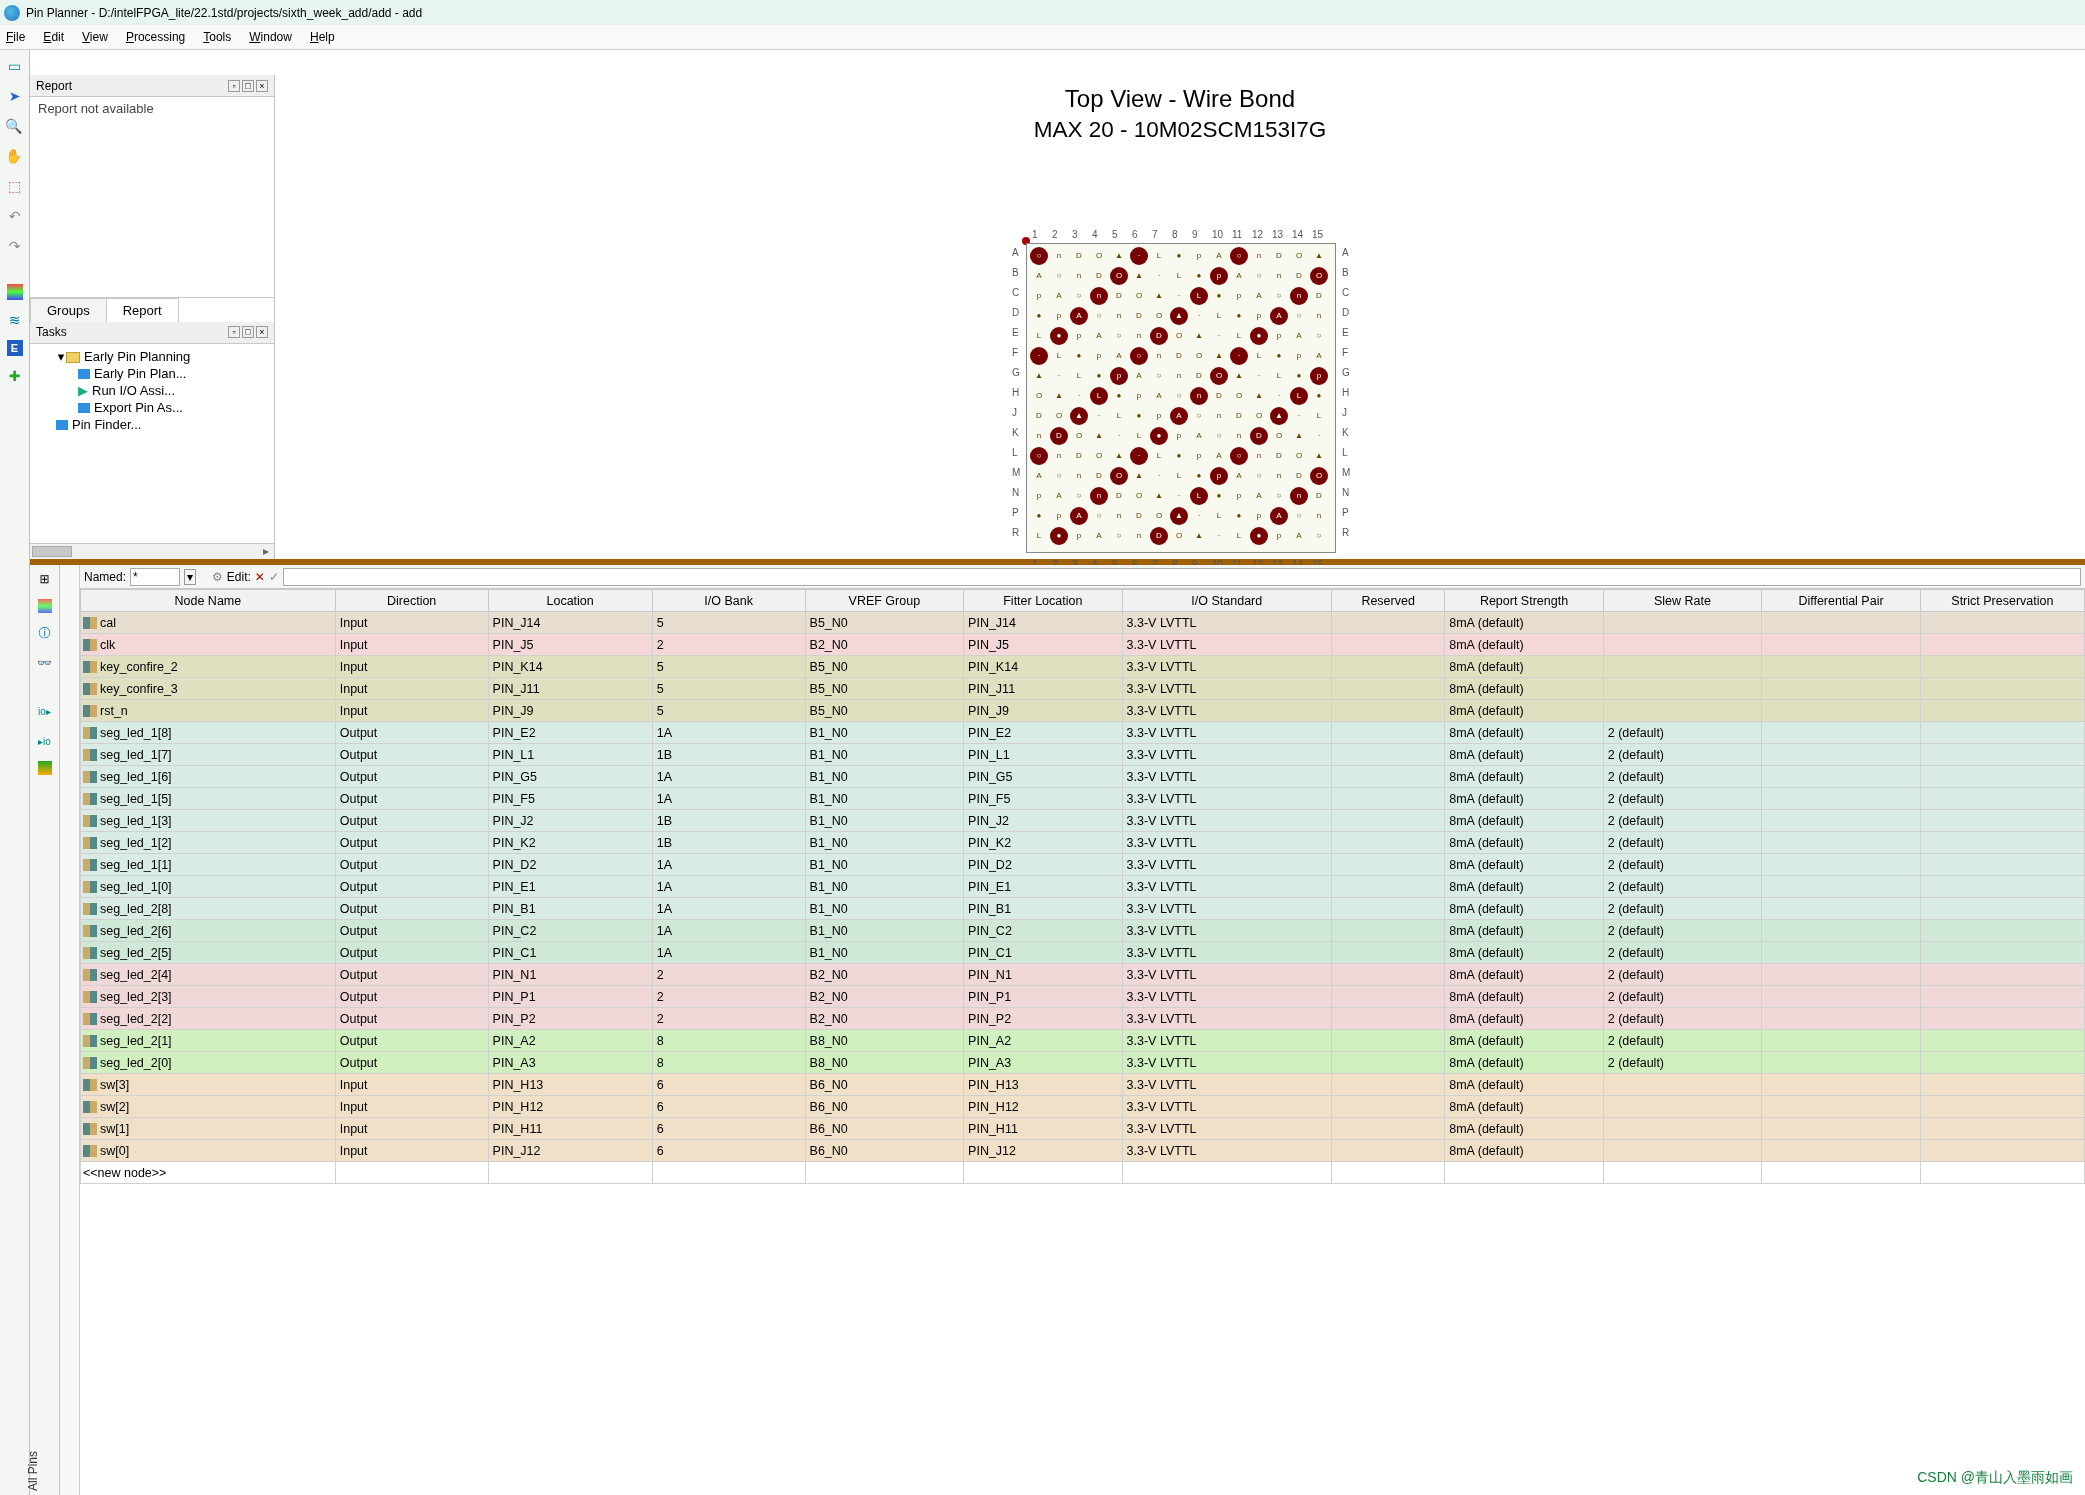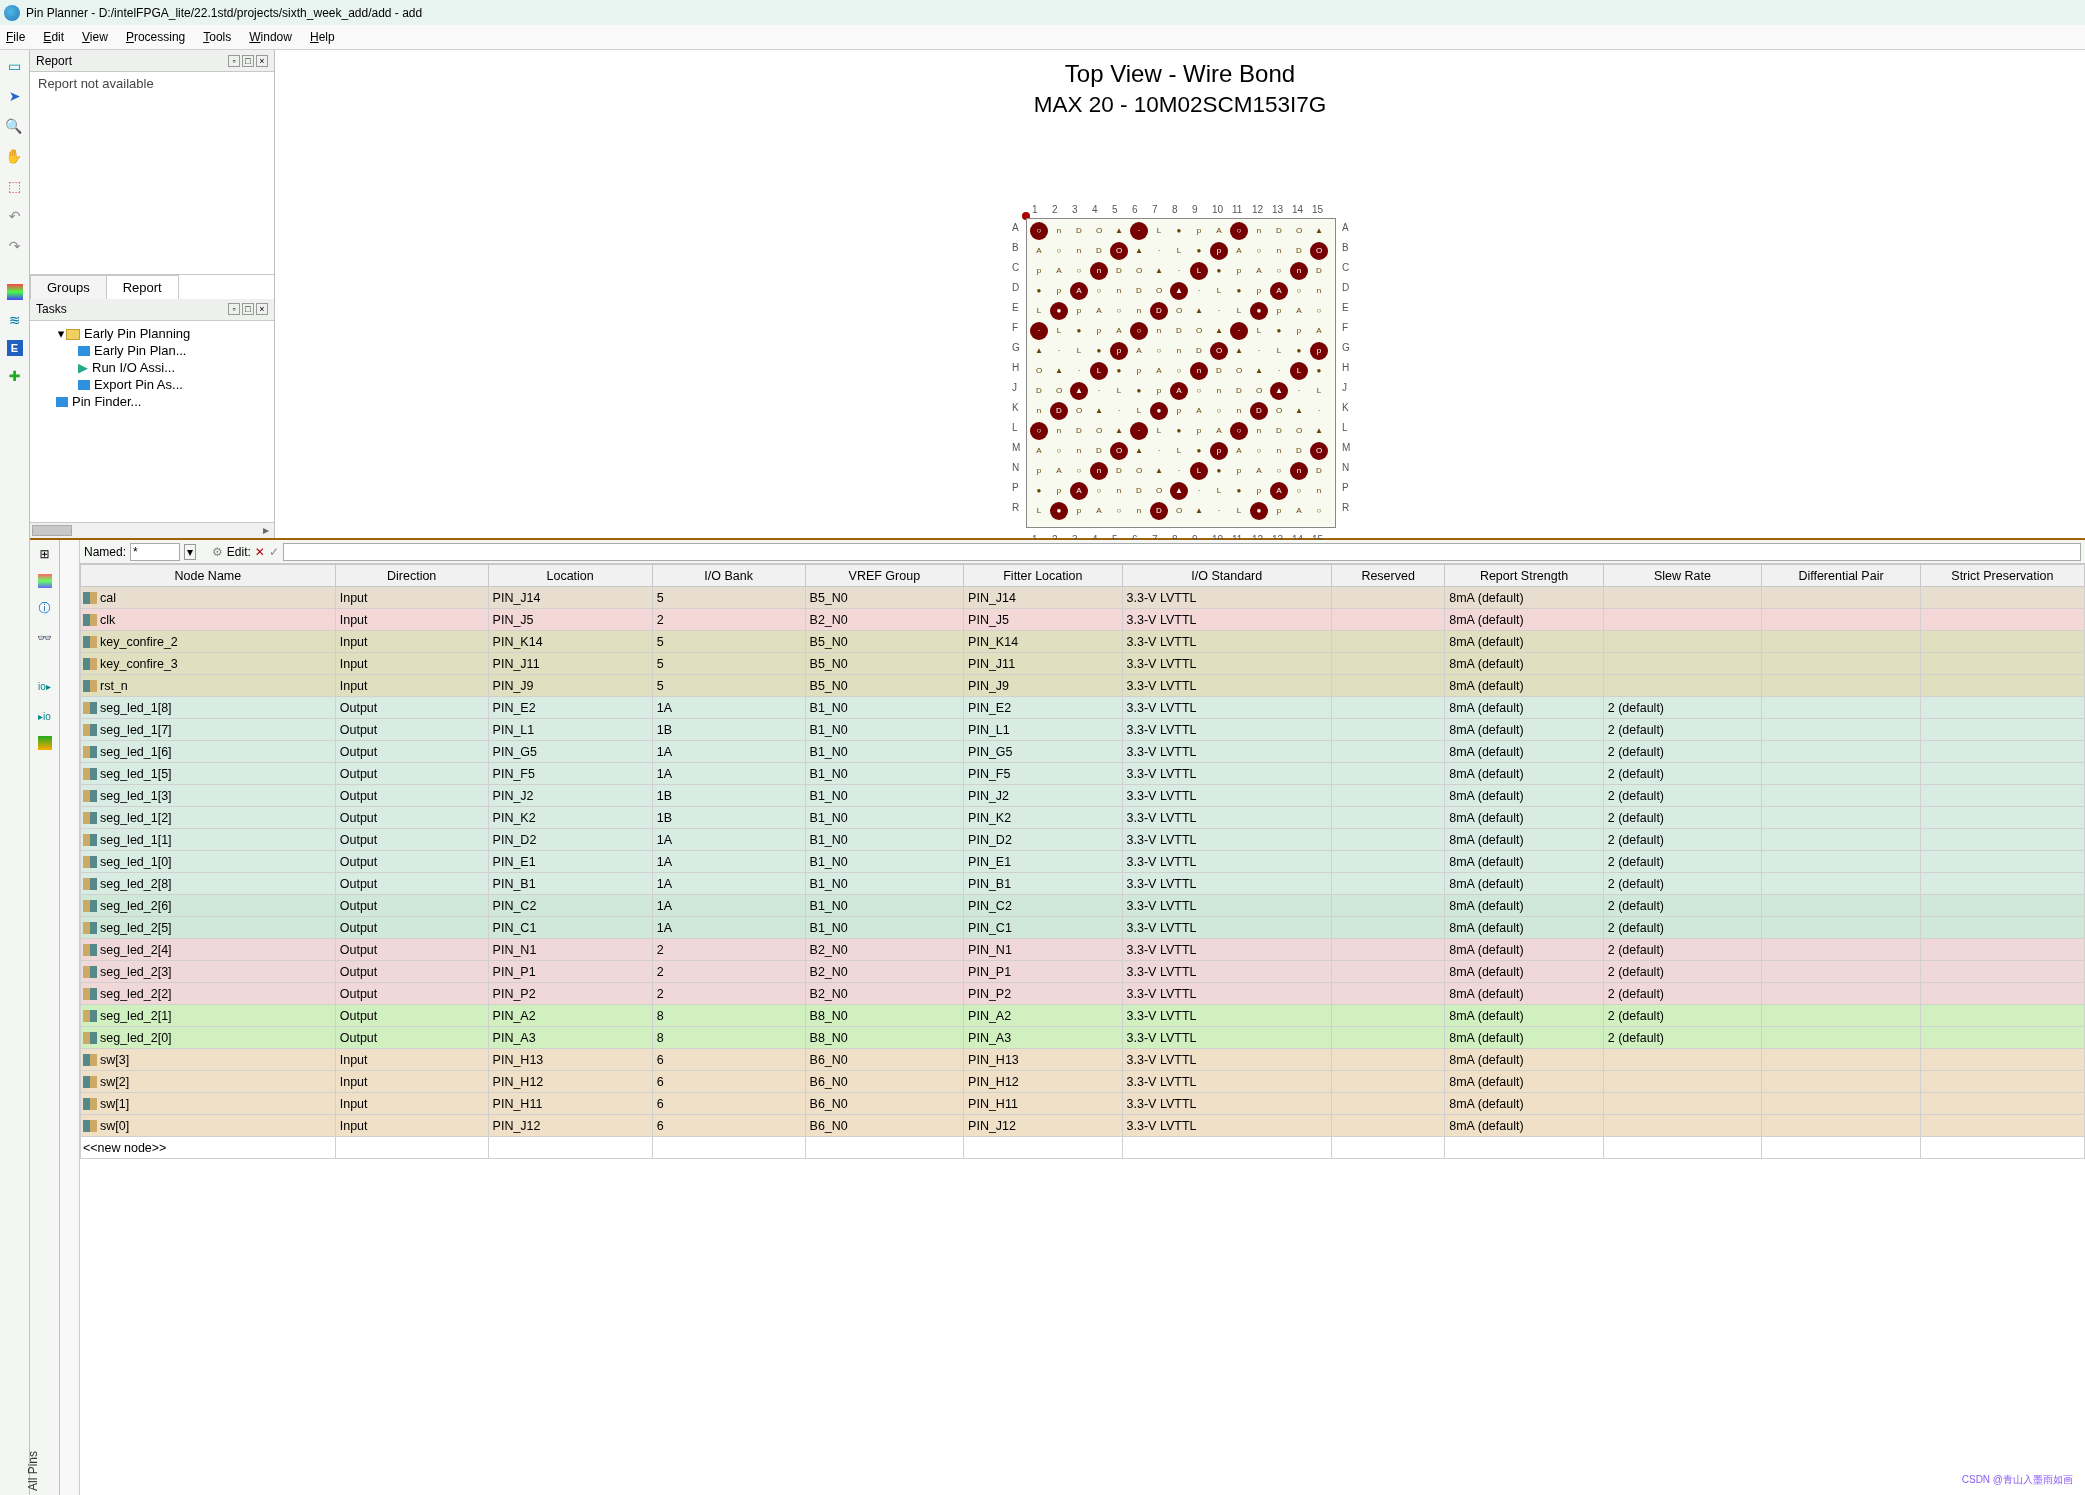--- a/index.html
+++ b/index.html
@@ -7,21 +7,21 @@
   .titlebar { height: 25px; background: #e8f4f0; display: flex; align-items: center; padding: 0 4px; gap: 6px; }
   .titlebar .icon { width: 16px; height: 16px; background: radial-gradient(circle at 40% 40%, #4fb8e8, #2878b8); border-radius: 50%; display: inline-block; }
   .titlebar .title { font-size: 12px; }
   .menubar { height: 25px; background: #f8f9f8; display: flex; align-items: center; padding: 0 6px; gap: 18px; border-bottom: 1px solid #d0d0d0; }
   .menubar span { cursor: pointer; }
   .menubar span u { text-decoration: underline; }
   .content { display: flex; height: calc(100% - 50px); }
   .lefttool { width: 30px; background: #f4f6f4; border-right: 1px solid #c0c0c0; display: flex; flex-direction: column; align-items: center; padding-top: 6px; gap: 10px; }
   .lefttool .ti { width: 20px; height: 20px; display: flex; align-items: center; justify-content: center; font-size: 14px; }
   .main { flex: 1; display: flex; flex-direction: column; }
-  .upper { display: flex; height: 490px; border-bottom: 2px solid #a16207;}
+  .upper { display: flex; height: 490px; border-bottom: 6px solid #a16207; margin-top: 25px;}
   .panelside { width: 245px; border-right: 1px solid #c0c0c0; display:flex; flex-direction:column;}
   .panel-head { background: #eef0ee; border-bottom: 1px solid #c8c8c8; padding: 2px 6px; display:flex; justify-content:space-between; align-items:center; height:22px;}
   .panel-head .hc { display:flex; gap:2px;}
   .panel-head .hc span{ width:12px;height:12px;border:1px solid #999;font-size:9px; text-align:center; line-height:10px;}
   .report-body { flex:1; padding:4px 8px; color:#444; font-size:13px; }
   .tabs { display:flex; border-top:1px solid #c8c8c8;}
   .tabs .tab { padding:4px 16px; border:1px solid #c8c8c8; border-bottom:none; background:#f4f4f4; margin-right:-1px; font-size:13px;}
   .tabs .tab.active { background:#fff; }
   .task-tree { padding:4px; overflow:auto; flex:1; font-size:13px;}
   .task-tree .tl { padding:1px 0 1px 22px; white-space:nowrap;}
@@ -52,21 +52,21 @@
   table.pins td{border:1px solid #d0d0d0;padding:1px 4px;font-size:12.5px;height:22px;white-space:nowrap;overflow:hidden;}
   table.pins td:first-child{padding-left:2px;}
   .nic{display:inline-block;width:14px;height:12px;vertical-align:middle;margin-right:3px;}
   .nic.in{background:linear-gradient(to right,#588 50%,#ca6 50%);}
   .nic.out{background:linear-gradient(to right,#ca6 50%,#588 50%);}
   .r-beige{background:#e8ded0;} .r-pink{background:#f4d8d8;} .r-olive{background:#e0e0c0;}
   .r-mint{background:#d8ece4;} .r-lpink{background:#f0d8d8;} .r-mint2{background:#d0e8d8;}
   .r-lgreen{background:#d0f0c0;} .r-peach{background:#f0e0c8;} .r-white{background:#fff;}
   .sidecap{position:absolute;left:-20px;bottom:4px;transform:rotate(-90deg);transform-origin:left bottom;font-size:12px;color:#333;white-space:nowrap;}
   .sidecapOuter{width:20px;background:#f8f8f8;border-right:1px solid #ccc;position:relative;}
-  .watermark{position:absolute;right:12px;bottom:8px;color:#8b5cf6;font-size:10px;}
+  .watermark{position:absolute;right:12px;bottom:8px;color:#15803d;font-size:14px;}
   .sep{height:8px;background:transparent;}
   .reddot{position:absolute;width:8px;height:8px;background:#a00;border-radius:50%;}
 </style>
 </head>
 <body>
 
 <div class="titlebar">
   <span class="icon"></span>
   <span class="title">Pin Planner - D:/intelFPGA_lite/22.1std/projects/sixth_week_add/add - add</span>
 </div>

